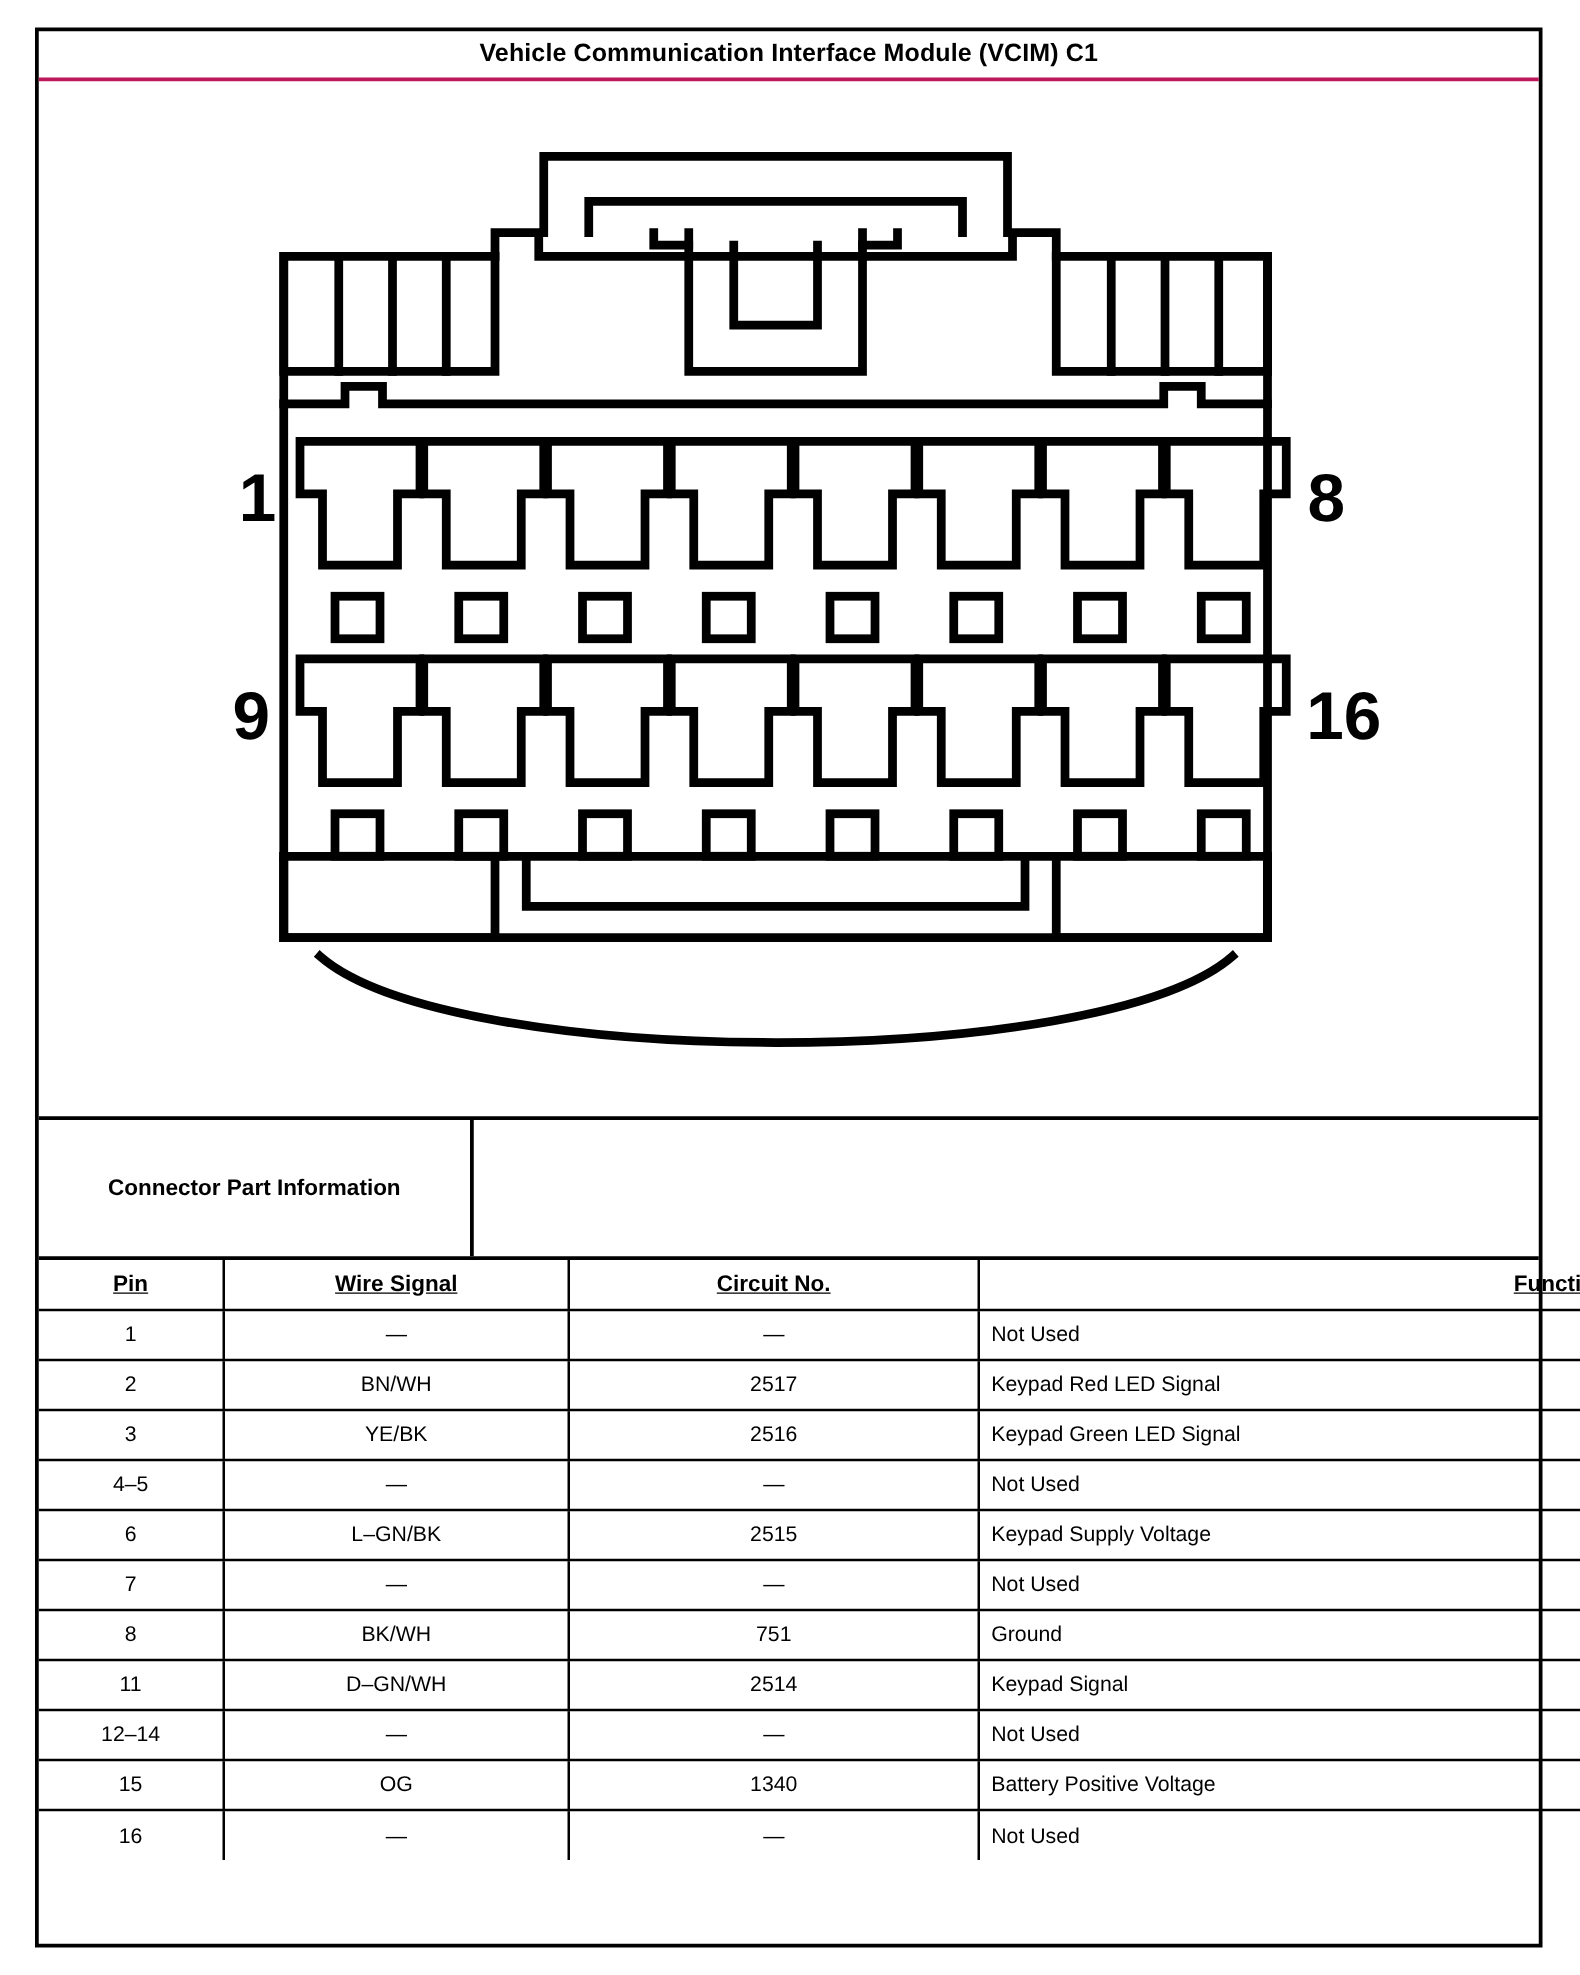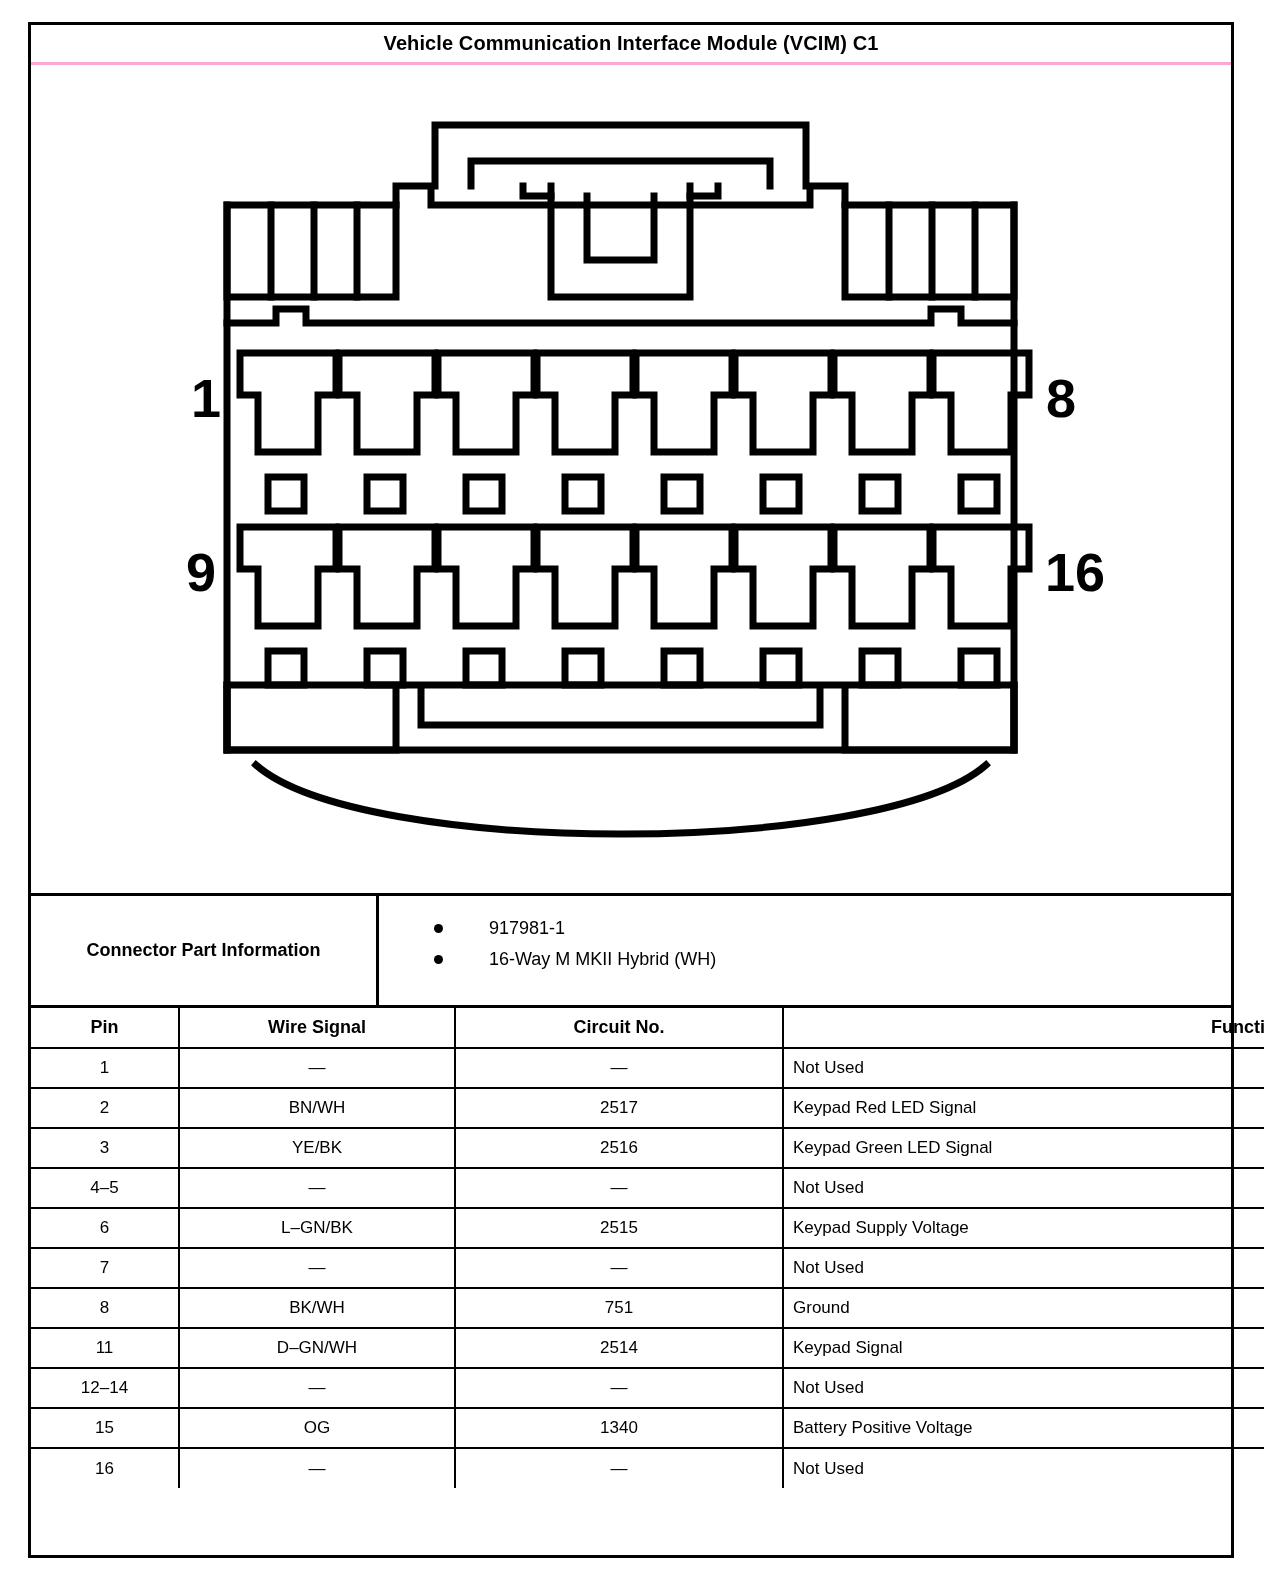--- a/index.html
+++ b/index.html
@@ -28,21 +28,21 @@
     border: 3px solid #000;
     box-sizing: border-box;
   }
   
   .title-bar {
     position: absolute;
     left: 31px;
     top: 25px;
     width: 1200px;
     height: 40px;
-    border-bottom: 3px solid #f9a8d4;
+    border-bottom: 3px solid #be185d;
     box-sizing: border-box;
     display: flex;
     align-items: center;
     justify-content: center;
   }
   .title-text {
     font-size: 20px;
     font-weight: bold;
     letter-spacing: 0.1px;
   }
@@ -124,21 +124,21 @@
     font-size: 18px;
     text-align: center;
   }
   .pin-table .c-pin   { width: 148px; text-align: center; }
   .pin-table .c-color { width: 276px; text-align: center; }
   .pin-table .c-circ  { width: 328px; text-align: center; }
   .pin-table .c-func  { width: 504px; text-align: left; padding-left: 9px; }
   .pin-table tr:last-child td { border-bottom: none; }
   .pin-table td:first-child, .pin-table th:first-child { border-left: none; }
   .pin-table td:last-child, .pin-table th:last-child { border-right: none; }
-  .pin-table thead th { border-top: none; }
+  .pin-table thead th { border-top: none; text-decoration: underline; }
 </style>
 </head>
 <body>
 
 <div class="page">
 
   <div class="frame"></div>
 
   <div class="title-bar">
     <div class="title-text">Vehicle Communication Interface Module (VCIM) C1</div>
@@ -215,32 +215,20 @@
 
       <text x="175" y="352" text-anchor="middle" font-family="Liberation Sans, sans-serif" font-size="54" font-weight="bold" fill="#000">1</text>
       <text x="1030" y="352" text-anchor="middle" font-family="Liberation Sans, sans-serif" font-size="54" font-weight="bold" fill="#000">8</text>
       <text x="170" y="526" text-anchor="middle" font-family="Liberation Sans, sans-serif" font-size="54" font-weight="bold" fill="#000">9</text>
       <text x="1044" y="526" text-anchor="middle" font-family="Liberation Sans, sans-serif" font-size="54" font-weight="bold" fill="#000">16</text>
     </svg>
   </div>
 
   <div class="part-info">
     <div class="part-info-label">Connector Part Information</div>
-    <div class="part-info-list">
-      <ul>
-        <li>
-          <span class="bullet-dot"></span>
-          <span>917981-1</span>
-        </li>
-        <li>
-          <span class="bullet-dot"></span>
-          <span>16-Way M MKII Hybrid (WH)</span>
-        </li>
-      </ul>
-    </div>
   </div>
 
   <table class="pin-table">
     <thead>
       <tr>
         <th class="c-pin">Pin</th>
         <th class="c-color">Wire Signal</th>
         <th class="c-circ">Circuit No.</th>
         <th class="c-func" style="text-align:right;">Function</th>
       </tr>

